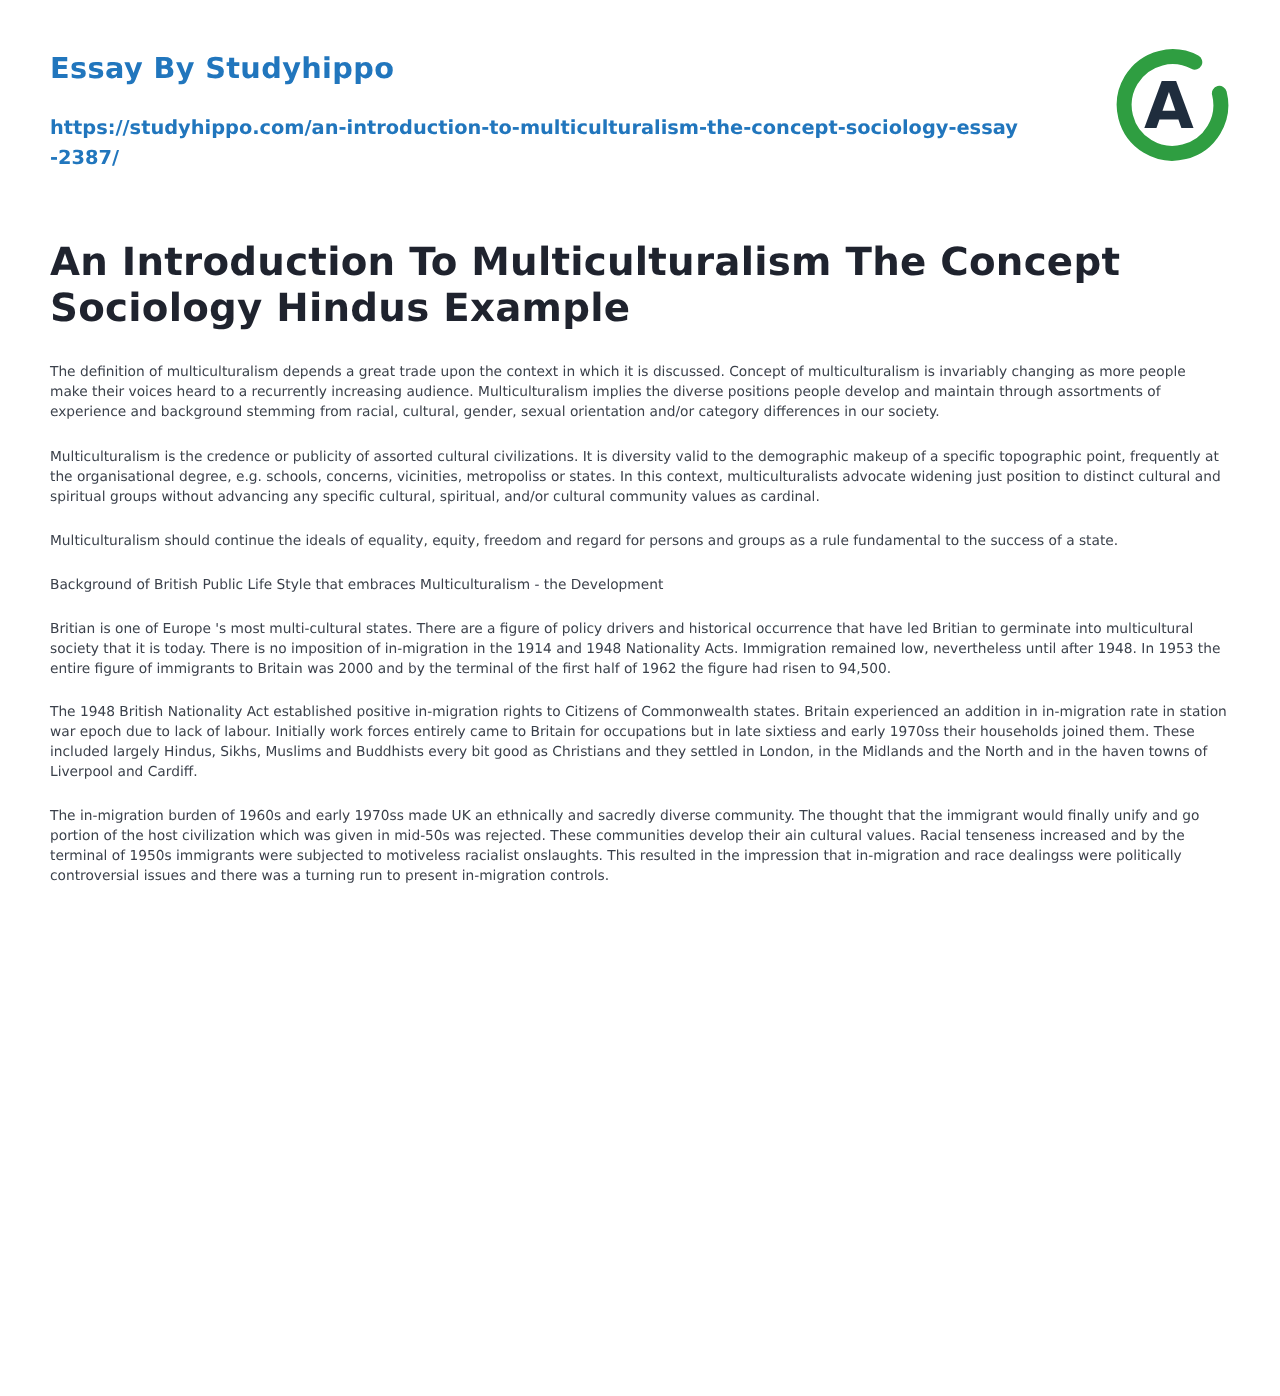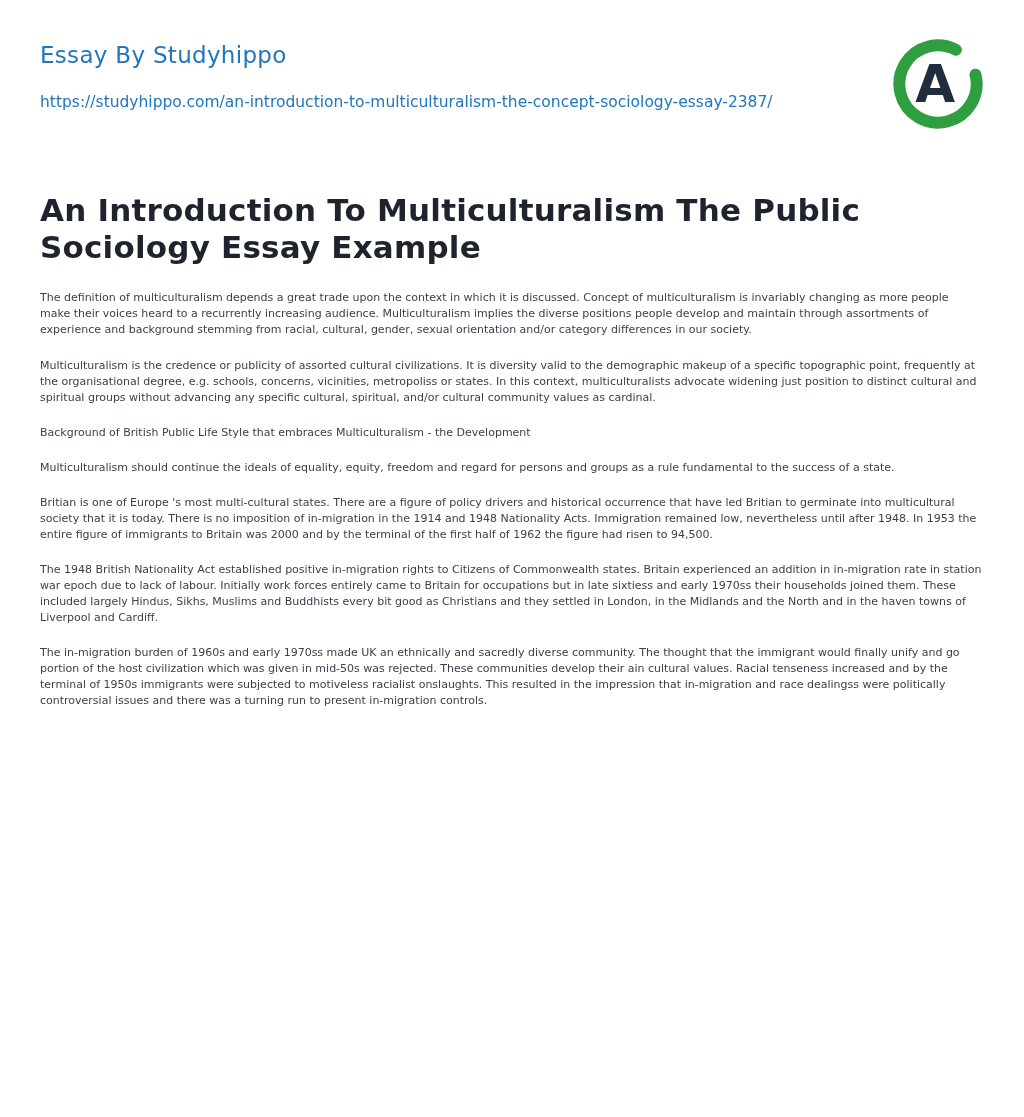--- a/index.html
+++ b/index.html
@@ -18,33 +18,34 @@
     height: 1117px;
     padding: 30px 42px 0 40px;
   }
   .header {
     position: relative;
     min-height: 110px;
   }
   .byline {
     color: #2176bd;
     font-size: 23px;
-    font-weight: 400;
+    font-weight: 700;
     letter-spacing: 0.3px;
     margin: 12px 0 22px 0;
   }
   .url-link {
     display: block;
     max-width: 775px;
     color: #2176bd;
     font-size: 15.5px;
     line-height: 1.55;
     text-decoration: none;
     word-break: break-all;
     cursor: pointer;
+    font-weight: bold;
   }
   .logo {
     position: absolute;
     top: -4px;
     right: -2px;
     width: 92px;
     height: 92px;
     cursor: pointer;
   }
   .title {
@@ -73,26 +74,26 @@
     <div class="byline">Essay By Studyhippo</div>
 
     <a class="url-link">https://studyhippo.com/an-introduction-to-multiculturalism-the-concept-sociology-essay-2387/</a>
 
     <svg class="logo" viewBox="0 0 100 100">
       <circle cx="50" cy="50" r="42" fill="none" stroke-width="13" stroke-linecap="round" stroke-dasharray="228 36" transform="rotate(-14 50 50)" stroke="#2f9e41"></circle>
       <text x="47" y="70" font-size="56" font-weight="bold" text-anchor="middle" font-family="DejaVu Sans, sans-serif" fill="#1f2d3d">A</text>
     </svg>
   </div>
 
-  <h1 class="title">An Introduction To Multiculturalism The Public Sociology Essay Example</h1>
+  <h1 class="title">An Introduction To Multiculturalism The Concept Sociology Hindus Example</h1>
 
   <div class="body-text">
     <p>The definition of multiculturalism depends a great trade upon the context in which it is discussed. Concept of multiculturalism is invariably changing as more people make their voices heard to a recurrently increasing audience. Multiculturalism implies the diverse positions people develop and maintain through assortments of experience and background stemming from racial, cultural, gender, sexual orientation and/or category differences in our society.</p>
     <p>Multiculturalism is the credence or publicity of assorted cultural civilizations. It is diversity valid to the demographic makeup of a specific topographic point, frequently at the organisational degree, e.g. schools, concerns, vicinities, metropoliss or states. In this context, multiculturalists advocate widening just position to distinct cultural and spiritual groups without advancing any specific cultural, spiritual, and/or cultural community values as cardinal.</p>
+    <p>Multiculturalism should continue the ideals of equality, equity, freedom and regard for persons and groups as a rule fundamental to the success of a state.</p>
     <p>Background of British Public Life Style that embraces Multiculturalism - the Development</p>
-    <p>Multiculturalism should continue the ideals of equality, equity, freedom and regard for persons and groups as a rule fundamental to the success of a state.</p>
     <p>Britian is one of Europe 's most multi-cultural states. There are a figure of policy drivers and historical occurrence that have led Britian to germinate into multicultural society that it is today. There is no imposition of in-migration in the 1914 and 1948 Nationality Acts. Immigration remained low, nevertheless until after 1948. In 1953 the entire figure of immigrants to Britain was 2000 and by the terminal of the first half of 1962 the figure had risen to 94,500.</p>
     <p>The 1948 British Nationality Act established positive in-migration rights to Citizens of Commonwealth states. Britain experienced an addition in in-migration rate in station war epoch due to lack of labour. Initially work forces entirely came to Britain for occupations but in late sixtiess and early 1970ss their households joined them. These included largely Hindus, Sikhs, Muslims and Buddhists every bit good as Christians and they settled in London, in the Midlands and the North and in the haven towns of Liverpool and Cardiff.</p>
     <p>The in-migration burden of 1960s and early 1970ss made UK an ethnically and sacredly diverse community. The thought that the immigrant would finally unify and go portion of the host civilization which was given in mid-50s was rejected. These communities develop their ain cultural values. Racial tenseness increased and by the terminal of 1950s immigrants were subjected to motiveless racialist onslaughts. This resulted in the impression that in-migration and race dealingss were politically controversial issues and there was a turning run to present in-migration controls.</p>
 
   </div>
 
 </div>
 
 </body></html>

